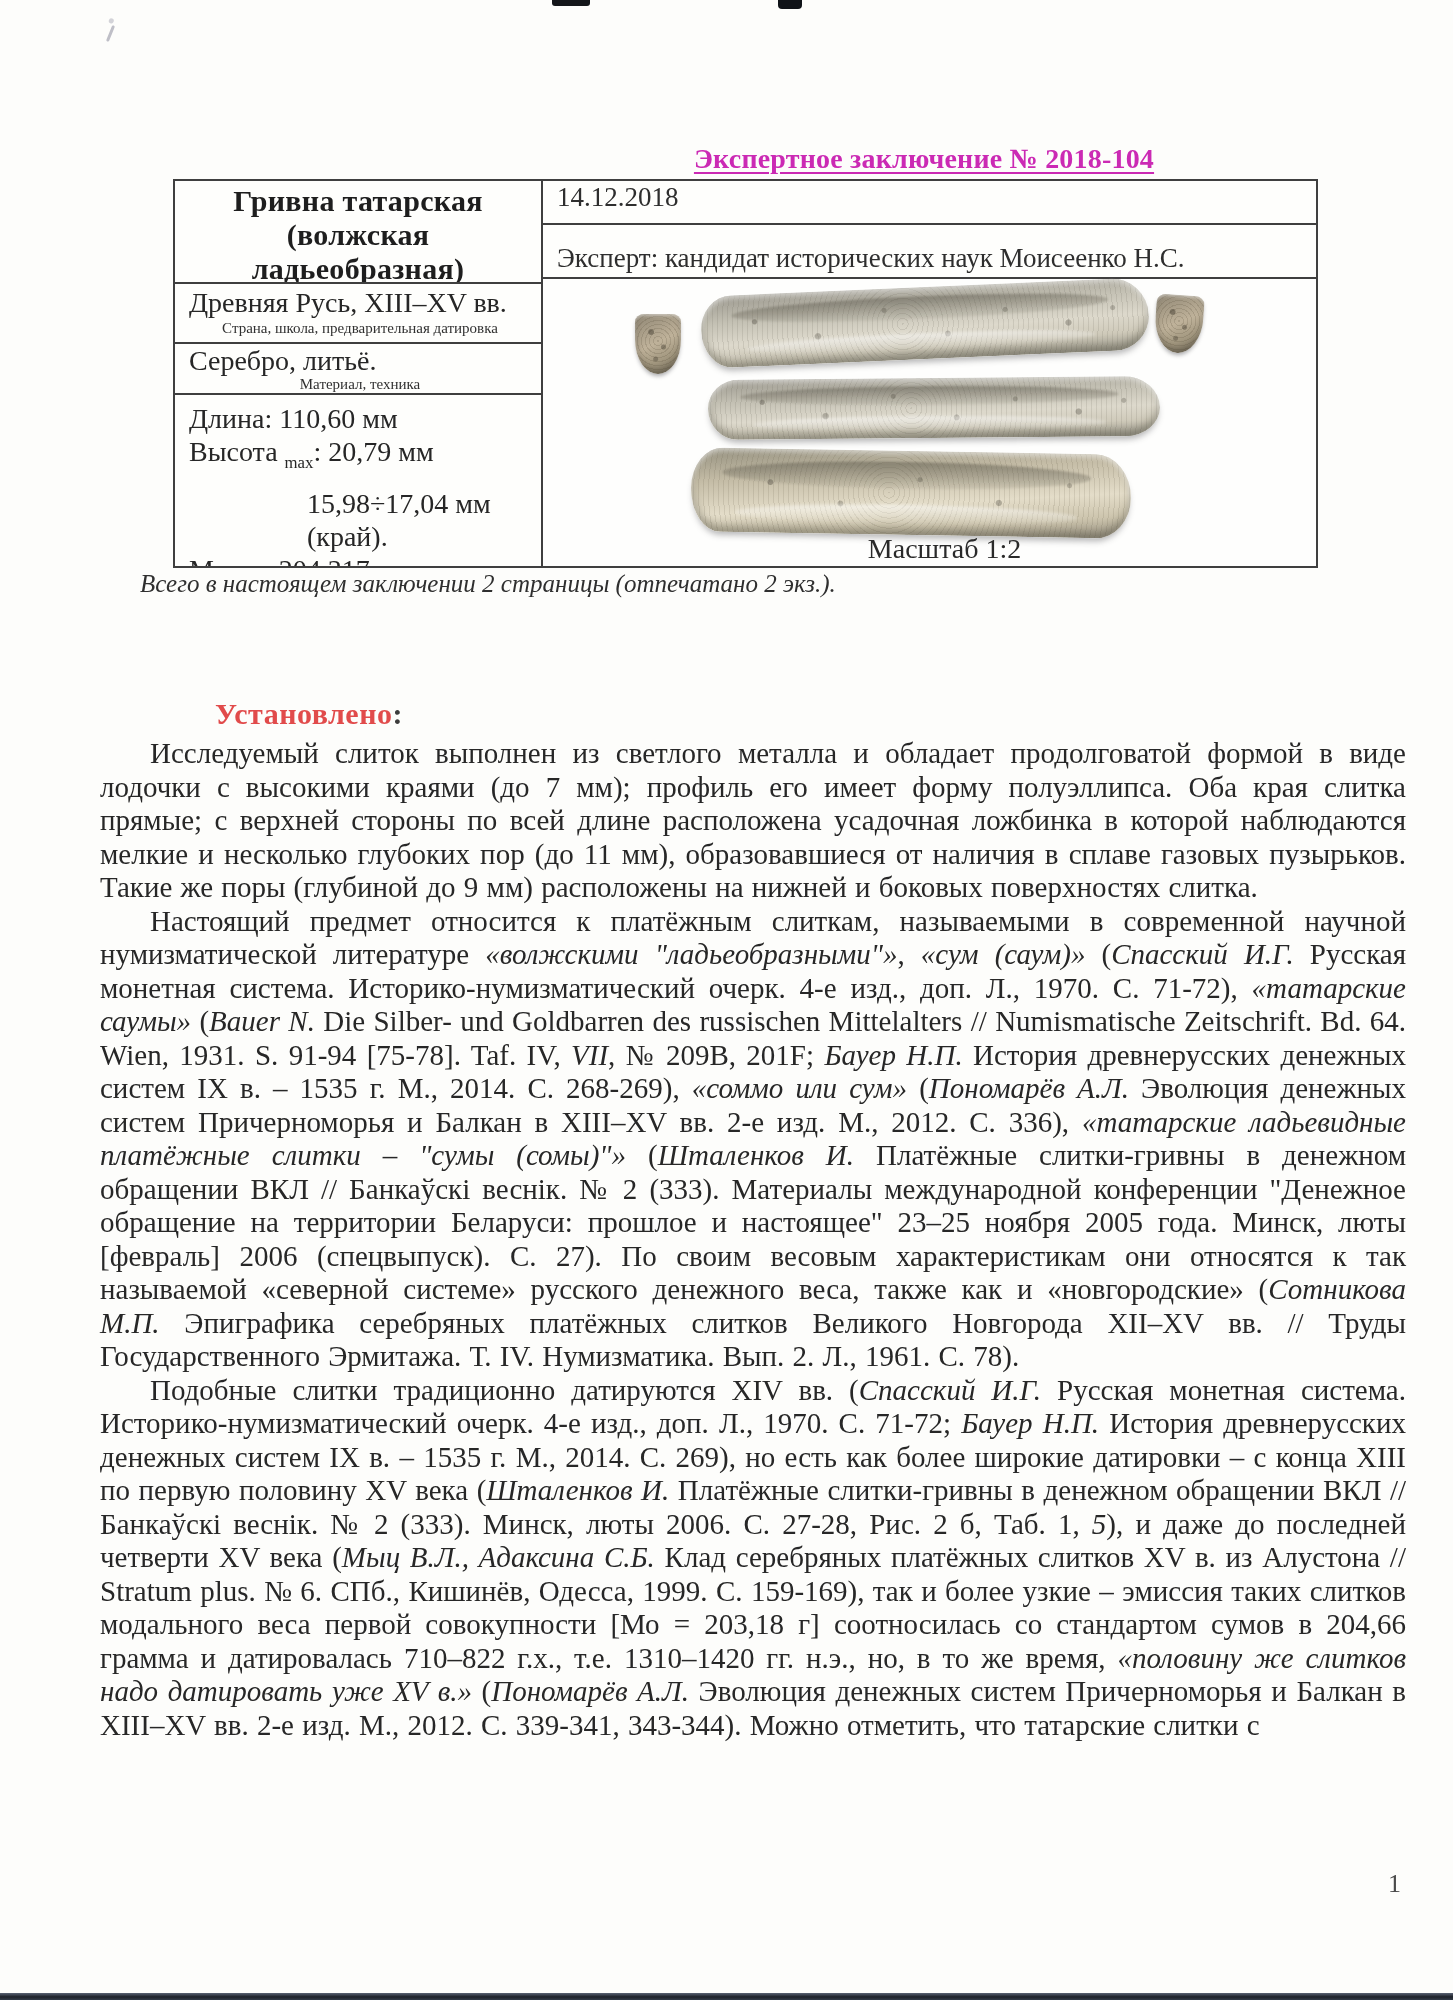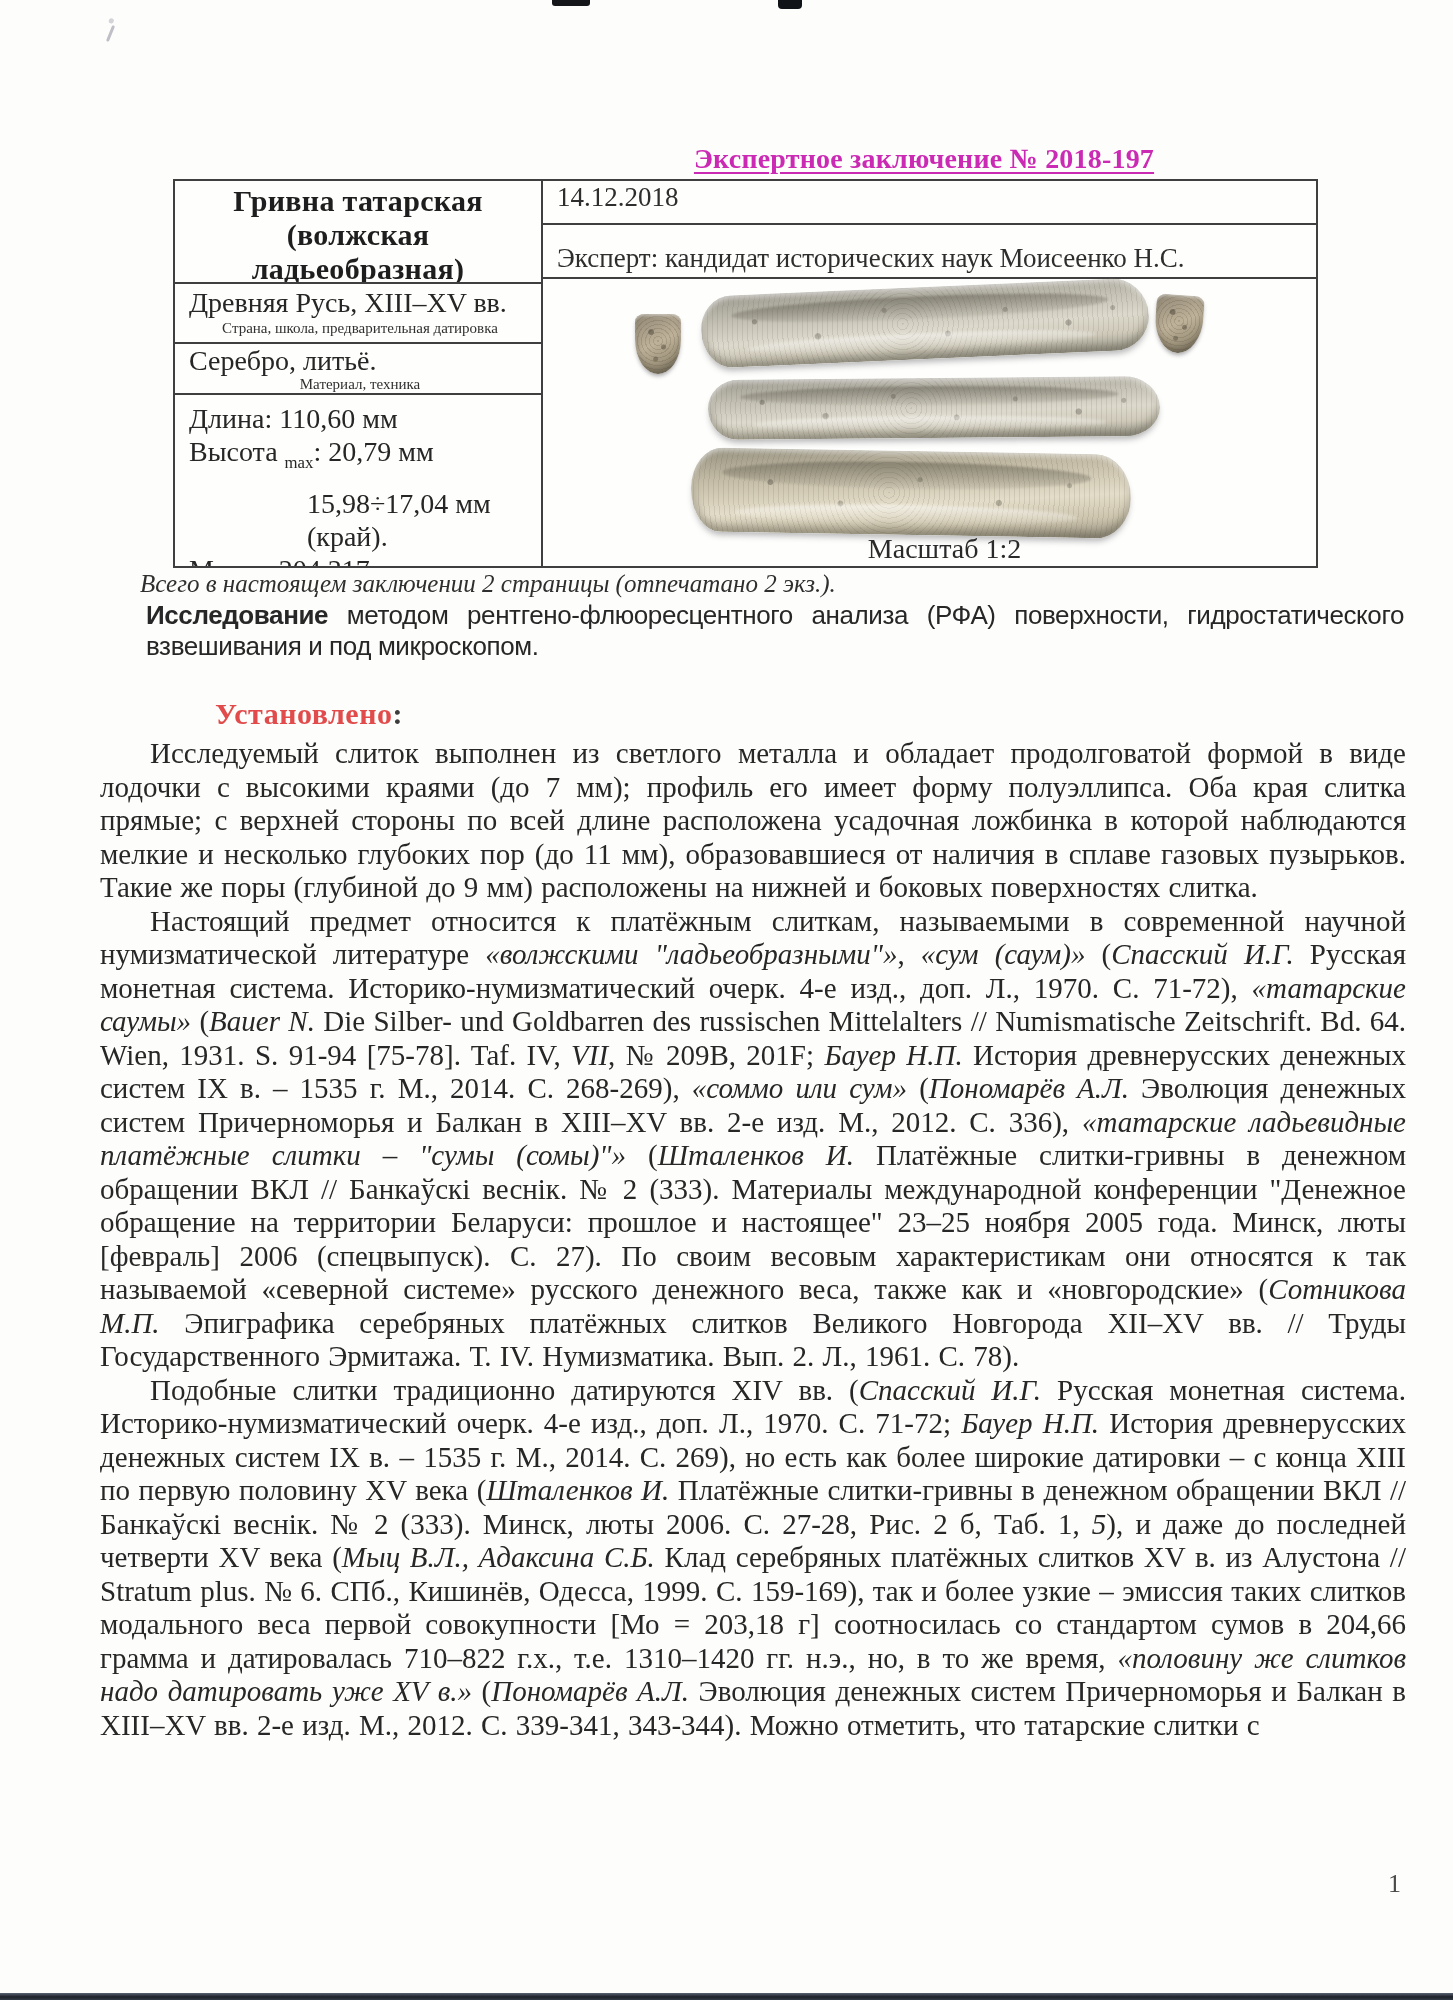--- a/index.html
+++ b/index.html
@@ -144,21 +144,21 @@
 </style>
 </head>
 <body>
 
 <div class="page">
 
   <div class="top-mark-1"></div>
   <div class="top-mark-2"></div>
   <div class="corner-squiggle"></div>
 
-  <div class="doc-title">Экспертное заключение № 2018-197</div>
+  <div class="doc-title">Экспертное заключение № 2018-104</div>
 
   <div class="doc-table">
     <div class="col-left">
 
       <div class="cell rule-b name-cell">
         <div class="name-line">Гривна татарская</div>
         <div class="name-line">(волжская ладьеобразная)</div>
         <div class="caption">Наименование экспоната</div>
       </div>
 
@@ -192,21 +192,20 @@
         <div class="ingot bar bar-middle"></div>
         <div class="ingot bar bar-bottom"></div>
         <div class="scale-label">Масштаб 1:2</div>
       </div>
 
     </div>
   </div>
 
   <div class="meta-line">Всего в настоящем заключении 2 страницы (отпечатано 2 экз.).</div>
 
-  <div class="research"><span class="b">Исследование</span><span> методом рентгено-флюоресцентного анализа (РФА) поверхности, гидростатического взвешивания и под микроскопом.</span></div>
 
   <div class="established">
     <span class="red-word">Установлено</span><span class="colon">:</span>
   </div>
 
   <div class="body-copy">
     <p><span>Исследуемый слиток выполнен из светлого металла и обладает продолговатой формой в виде лодочки с высокими краями (до 7 мм); профиль его имеет форму полуэллипса. Оба края слитка прямые; с верхней стороны по всей длине расположена усадочная ложбинка в которой наблюдаются мелкие и несколько глубоких пор (до 11 мм), образовавшиеся от наличия в сплаве газовых пузырьков. Такие же поры (глубиной до 9 мм) расположены на нижней и боковых поверхностях слитка.</span></p>
     <p><span>Настоящий предмет относится к платёжным слиткам, называемыми в современной научной нумизматической литературе </span><span class="i">«волжскими "ладьеобразными"»</span><span>, </span><span class="i">«сум (саум)»</span><span> (</span><span class="i">Спасский И.Г.</span><span> Русская монетная система. Историко-нумизматический очерк. 4-е изд., доп. Л., 1970. С. 71-72), </span><span class="i">«татарские саумы»</span><span> (</span><span class="i">Bauer N.</span><span> Die Silber- und Goldbarren des russischen Mittelalters // Numismatische Zeitschrift. Bd. 64. Wien, 1931. S. 91-94 [75-78]. Taf. IV, </span><span class="i">VII</span><span>, № 209B, 201F; </span><span class="i">Бауер Н.П.</span><span> История древнерусских денежных систем IX в. – 1535 г. М., 2014. С. 268-269), </span><span class="i">«соммо или сум»</span><span> (</span><span class="i">Пономарёв А.Л.</span><span> Эволюция денежных систем Причерноморья и Балкан в XIII–XV вв. 2-е изд. М., 2012. С. 336), </span><span class="i">«татарские ладьевидные платёжные слитки – "сумы (сомы)"»</span><span> (</span><span class="i">Шталенков И.</span><span> Платёжные слитки-гривны в денежном обращении ВКЛ // Банкаўскі веснік. № 2 (333). Материалы международной конференции "Денежное обращение на территории Беларуси: прошлое и настоящее" 23–25 ноября 2005 года. Минск, люты [февраль] 2006 (спецвыпуск). С. 27). По своим весовым характеристикам они относятся к так называемой «северной системе» русского денежного веса, также как и «новгородские» (</span><span class="i">Сотникова М.П.</span><span> Эпиграфика серебряных платёжных слитков Великого Новгорода XII–XV вв. // Труды Государственного Эрмитажа. Т. IV. Нумизматика. Вып. 2. Л., 1961. С. 78).</span></p>
     <p><span>Подобные слитки традиционно датируются XIV вв. (</span><span class="i">Спасский И.Г.</span><span> Русская монетная система. Историко-нумизматический очерк. 4-е изд., доп. Л., 1970. С. 71-72; </span><span class="i">Бауер Н.П.</span><span> История древнерусских денежных систем IX в. – 1535 г. М., 2014. С. 269), но есть как более широкие датировки – с конца XIII по первую половину XV века (</span><span class="i">Шталенков И.</span><span> Платёжные слитки-гривны в денежном обращении ВКЛ // Банкаўскі веснік. № 2 (333). Минск, люты 2006. С. 27-28, Рис. 2 б, Таб. 1, </span><span class="i">5</span><span>), и даже до последней четверти XV века (</span><span class="i">Мыц В.Л., Адаксина С.Б.</span><span> Клад серебряных платёжных слитков XV в. из Алустона // Stratum plus. № 6. СПб., Кишинёв, Одесса, 1999. С. 159-169), так и более узкие – эмиссия таких слитков модального веса первой совокупности [Мо = 203,18 г] соотносилась со стандартом сумов в 204,66 грамма и датировалась 710–822 г.х., т.е. 1310–1420 гг. н.э., но, в то же время, </span><span class="i">«половину же слитков надо датировать уже XV в.»</span><span> (</span><span class="i">Пономарёв А.Л.</span><span> Эволюция денежных систем Причерноморья и Балкан в XIII–XV вв. 2-е изд. М., 2012. С. 339-341, 343-344). Можно отметить, что татарские слитки с</span></p>
   </div>

